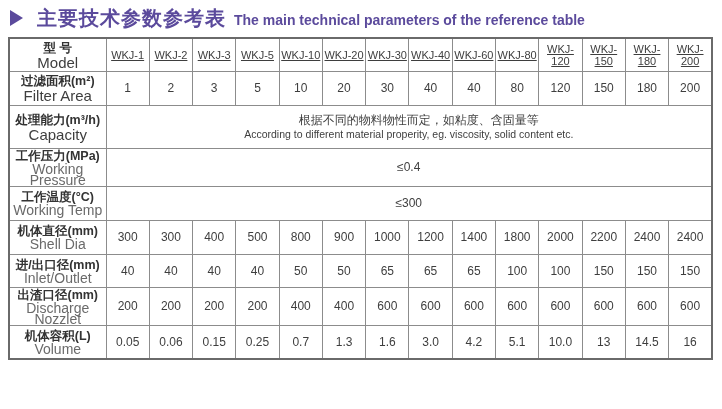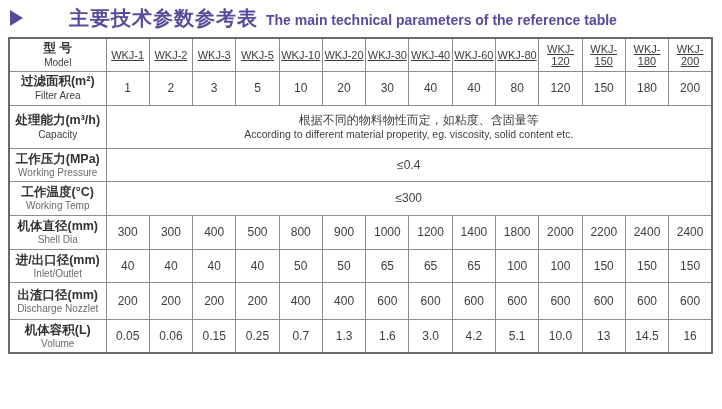--- a/index.html
+++ b/index.html
@@ -22,21 +22,21 @@
     display:flex;align-items:center;
     padding:7px 0 5px 10px;height:34px;
   }
   .tri{
     width:0;height:0;flex:0 0 auto;
     border-left:13px solid var(--accent);
     border-top:8px solid transparent;
     border-bottom:8px solid transparent;
     margin-right:14px;
   }
-  .title-text{display:flex;align-items:baseline;gap:8px;white-space:nowrap;margin-left:32px;}
+  .title-text{display:flex;align-items:baseline;gap:8px;white-space:nowrap;}
   .title-zh{
     color:var(--accent);font-weight:bold;font-size:20px;letter-spacing:1px;
   }
   .title-en{
     color:var(--accent);font-weight:bold;font-size:14px;letter-spacing:0;
   }
 
   
   table.params{
     border-collapse:collapse;table-layout:fixed;
@@ -51,22 +51,22 @@
     overflow:hidden;
   }
   tr.r0{height:33px;} tr.r1{height:34px;} tr.r2{height:43px;}
   tr.r3{height:33px;} tr.r4{height:34px;} tr.r5{height:34px;margin-top:13px;}
   tr.r6{height:33px;} tr.r7{height:33px;} tr.r8{height:37px;}
   tr.r9{height:34px;}
 
   .model-th{font-size:11px;color:var(--text);letter-spacing:0;text-decoration:underline;}
   .val{font-size:12px;}
   .lab-zh{font-size:12.5px;font-weight:600;color:#333;line-height:15px;}
-  .lab-en{font-size:10px;color:#3e3e3e;line-height:13px;}
-  .lab-en.sm{font-size:10px;color:#6a6a6a;line-height:11px;}
+  .lab-en{font-size:15px;color:#3e3e3e;line-height:13px;}
+  .lab-en.sm{font-size:14px;color:#6a6a6a;line-height:11px;}
   .m-zh{font-size:12px;line-height:15px;padding-left:20px;}
   .m-en{font-size:10.5px;line-height:13px;}
   .m-single{font-size:12px;}
 </style>
 </head>
 <body>
 
 <div class="page">
 
   <div class="title-row">

